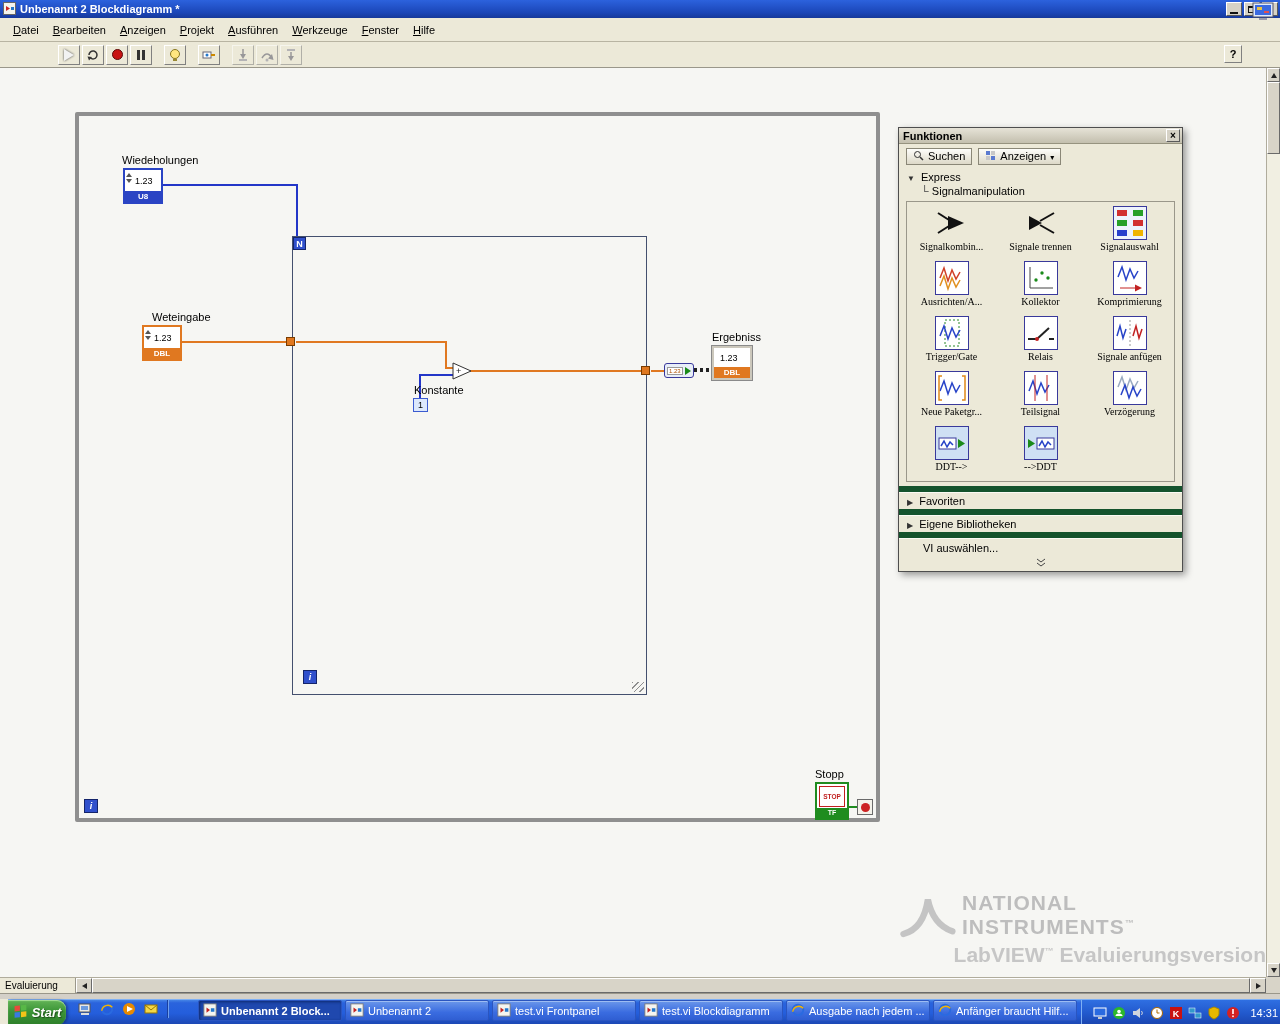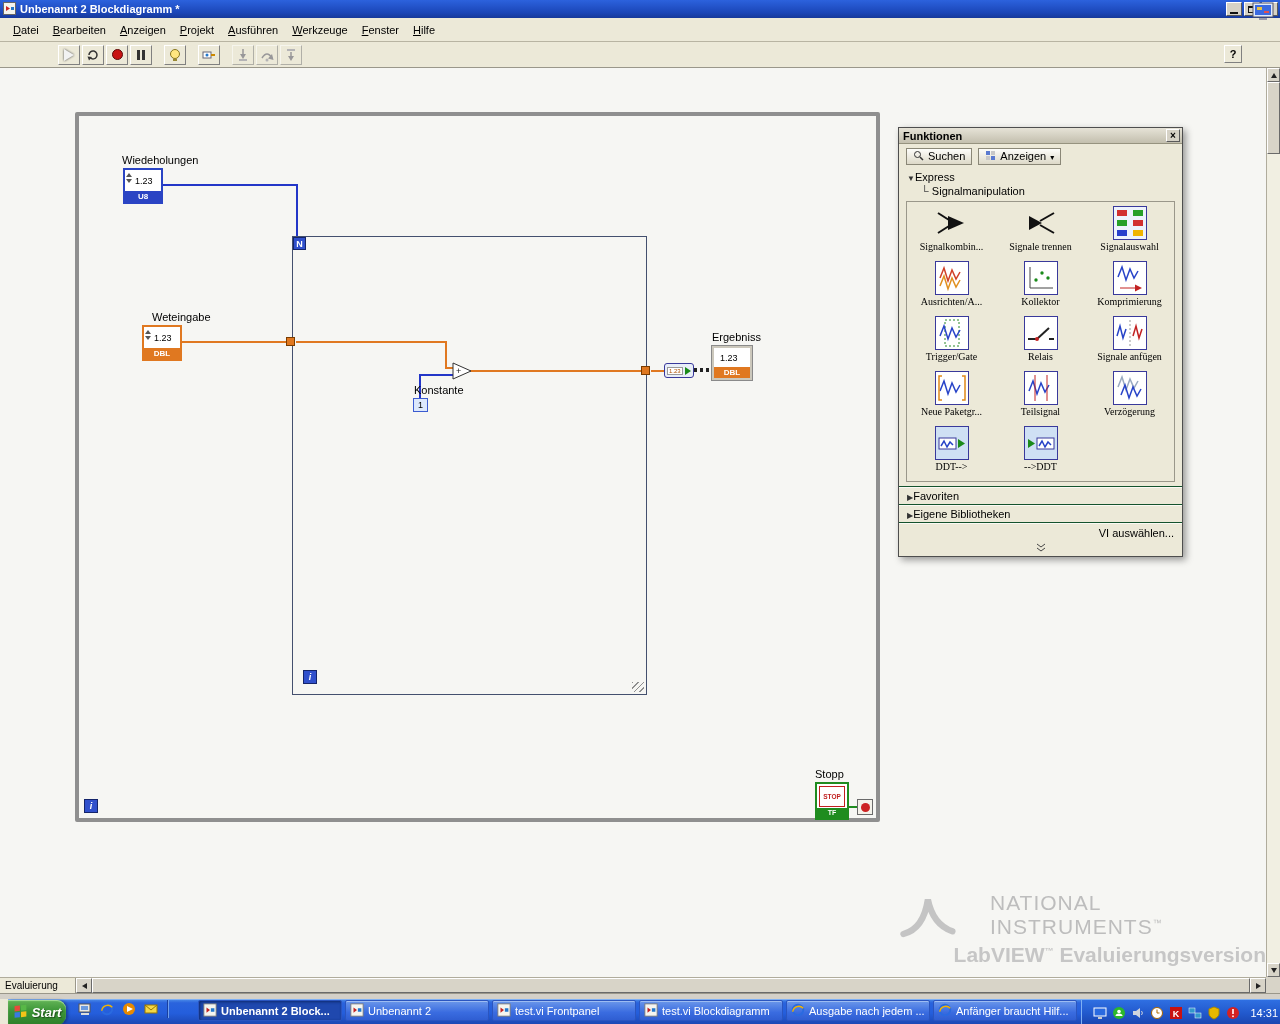--- a/index.html
+++ b/index.html
@@ -72,39 +72,39 @@
   #palette { position:absolute; left:898px; top:59px; width:285px; background:#ece9d8;
     border:1px solid #4e4e4e; box-shadow:3px 3px 7px rgba(0,0,0,.38); }
   .p-title { height:16px; background:linear-gradient(180deg,#e6e3d7,#c3bfae); border-bottom:1px solid #96937f;
     display:flex; align-items:center; padding:0 2px 0 4px; font-weight:bold; }
   .p-close { margin-left:auto; width:14px; height:13px; background:#d6d2c6; border:1px solid; border-color:#fff #5a5a5a #5a5a5a #fff;
     font-size:10px; line-height:11px; text-align:center; font-weight:bold; }
   .p-toolbar { display:flex; gap:6px; padding:4px 7px 3px; align-items:center; }
   .p-btn { display:flex; align-items:flex-start; gap:4px; border:1px solid #8a8777; background:linear-gradient(#fdfdfa,#ddd9c8);
     padding:1px 6px; height:17px; }
   .caret::before { content:"\25BE"; font-size:8px; }
-  .p-sec { display:flex; align-items:center; padding:3px 8px 2px; }
+  .p-sec { display:flex; align-items:center; gap:6px; padding:3px 8px 2px; }
   .arrow-down::before { content:"\25BC"; font-size:8px; color:#333; }
   .arrow-right::before { content:"\25B6"; font-size:8px; color:#333; }
   .p-sub { padding:0 8px 3px 22px; }
   .p-sub::before { content:"\2514\00a0"; color:#444; }
   .p-gridwrap { margin:1px 7px 4px; border:1px solid #9a978a; background:#ece9d8; padding:3px 0 1px; }
   .p-grid { display:grid; grid-template-columns:repeat(3,1fr); }
   .p-item { height:55px; display:flex; flex-direction:column; align-items:center;font-family:Liberation Serif, serif; }
   .p-item .pic { width:34px; height:34px; margin:1px 0 1px; }
   .psvg { width:34px; height:34px; }
   .p-label { font-size:10px; white-space:nowrap; }
-  .p-secrow { border-top:1px solid #14532d; box-shadow:inset 0 1px 0 #fbfaf4;text-align:right; }
+  .p-secrow { border-top:6px solid #14532d; box-shadow:inset 0 1px 0 #fbfaf4; }
   .p-vi { padding:4px 8px 3px 24px; }
   .p-more { display:flex; justify-content:center; padding:1px 0 4px; }
 
   
   #watermark { position:absolute; left:898px; top:822px; width:368px; color:#bdbdbd; }
   #watermark .row1 { display:flex; align-items:center; gap:6px; }
-  .wm-brand { font-weight:normal; font-size:21px; line-height:20px; letter-spacing:1px;margin-left:28px; }
+  .wm-brand { font-weight:bold; font-size:21px; line-height:20px; letter-spacing:1px; }
   .wm-sup { font-size:9px; vertical-align:super; }
   .wm-line2 { text-align:right; font-weight:bold; font-size:21px; color:#c6c6c6; margin-top:3px; white-space:nowrap; }
 
   
   #vscroll { position:absolute; left:1266px; top:68px; width:14px; height:909px; background:#f1efe2; border-left:1px solid #b0ac9c; }
   #hscroll { position:absolute; left:0; top:977px; width:1266px; height:16px; background:#f1efe2; border-top:1px solid #b0ac9c; display:flex; }
   #corner { position:absolute; left:1266px; top:977px; width:14px; height:16px; background:#d8d4c8; }
   .sb-btn { background:#d8d4c8; border:1px solid; border-color:#fff #6a6a6a #6a6a6a #fff; display:flex; align-items:center; justify-content:center; }
   .sb-v { width:13px; height:14px; } .sb-h { width:16px; height:15px; }
   .tri { width:0; height:0; }

